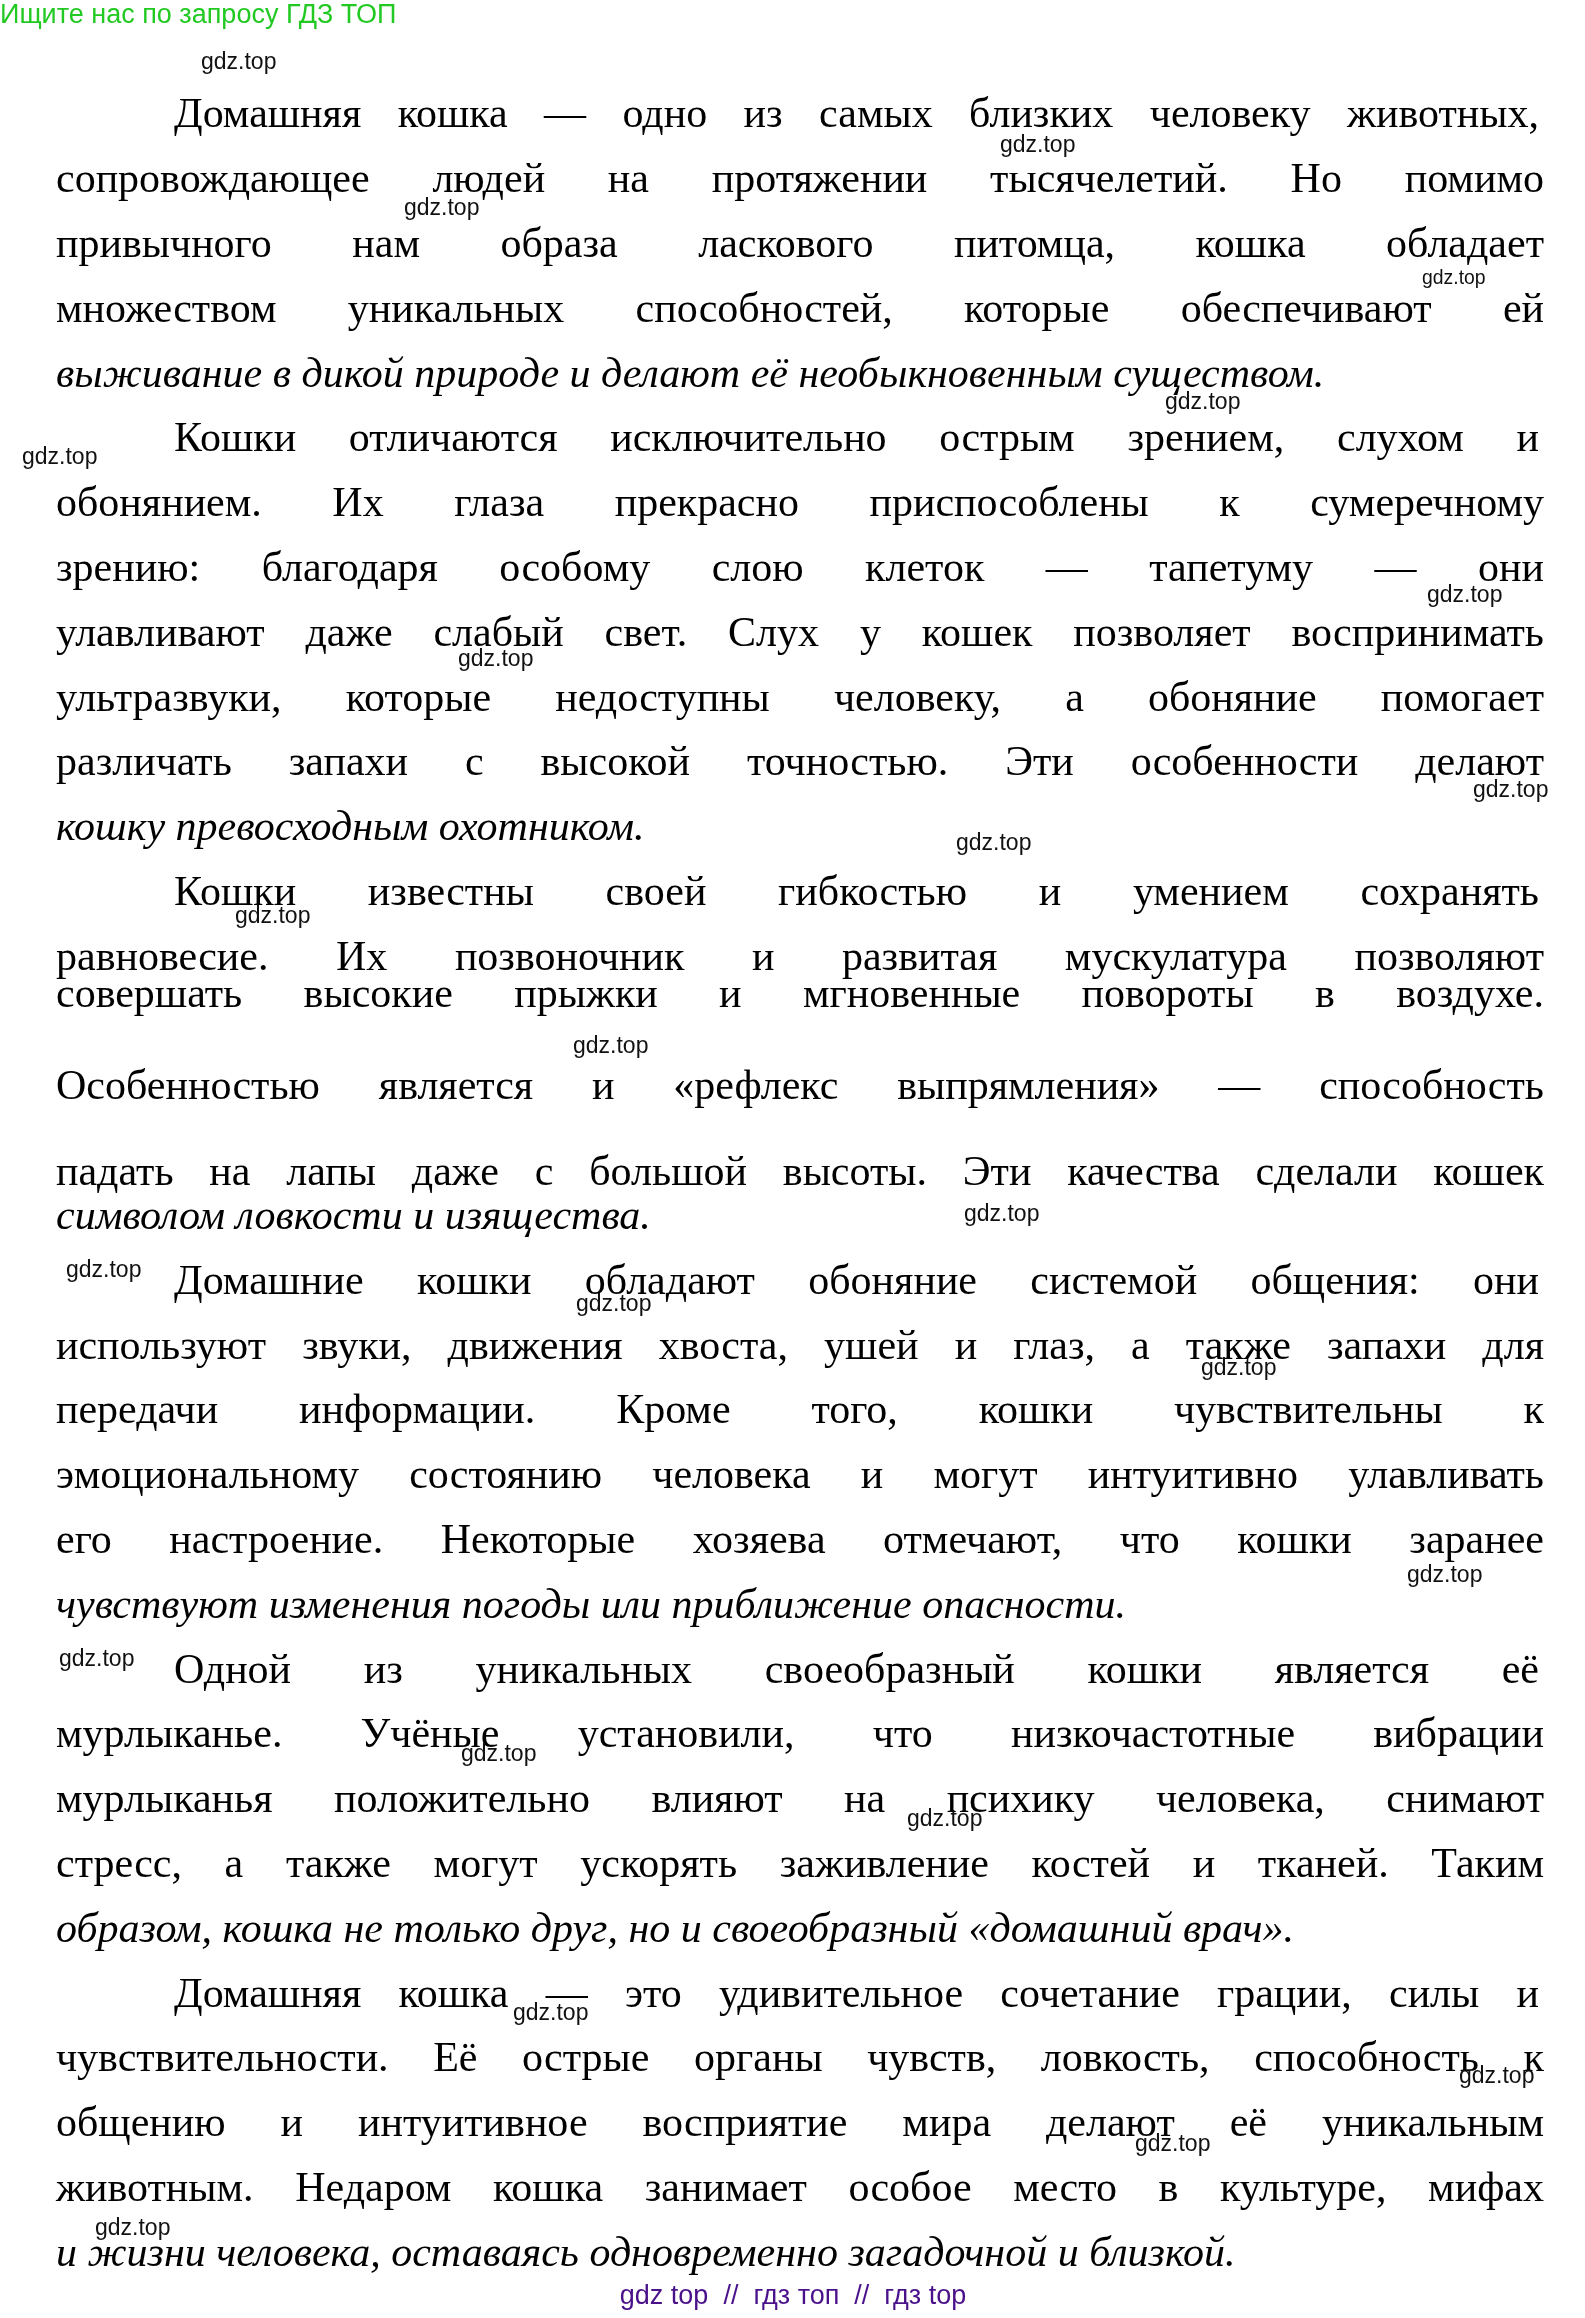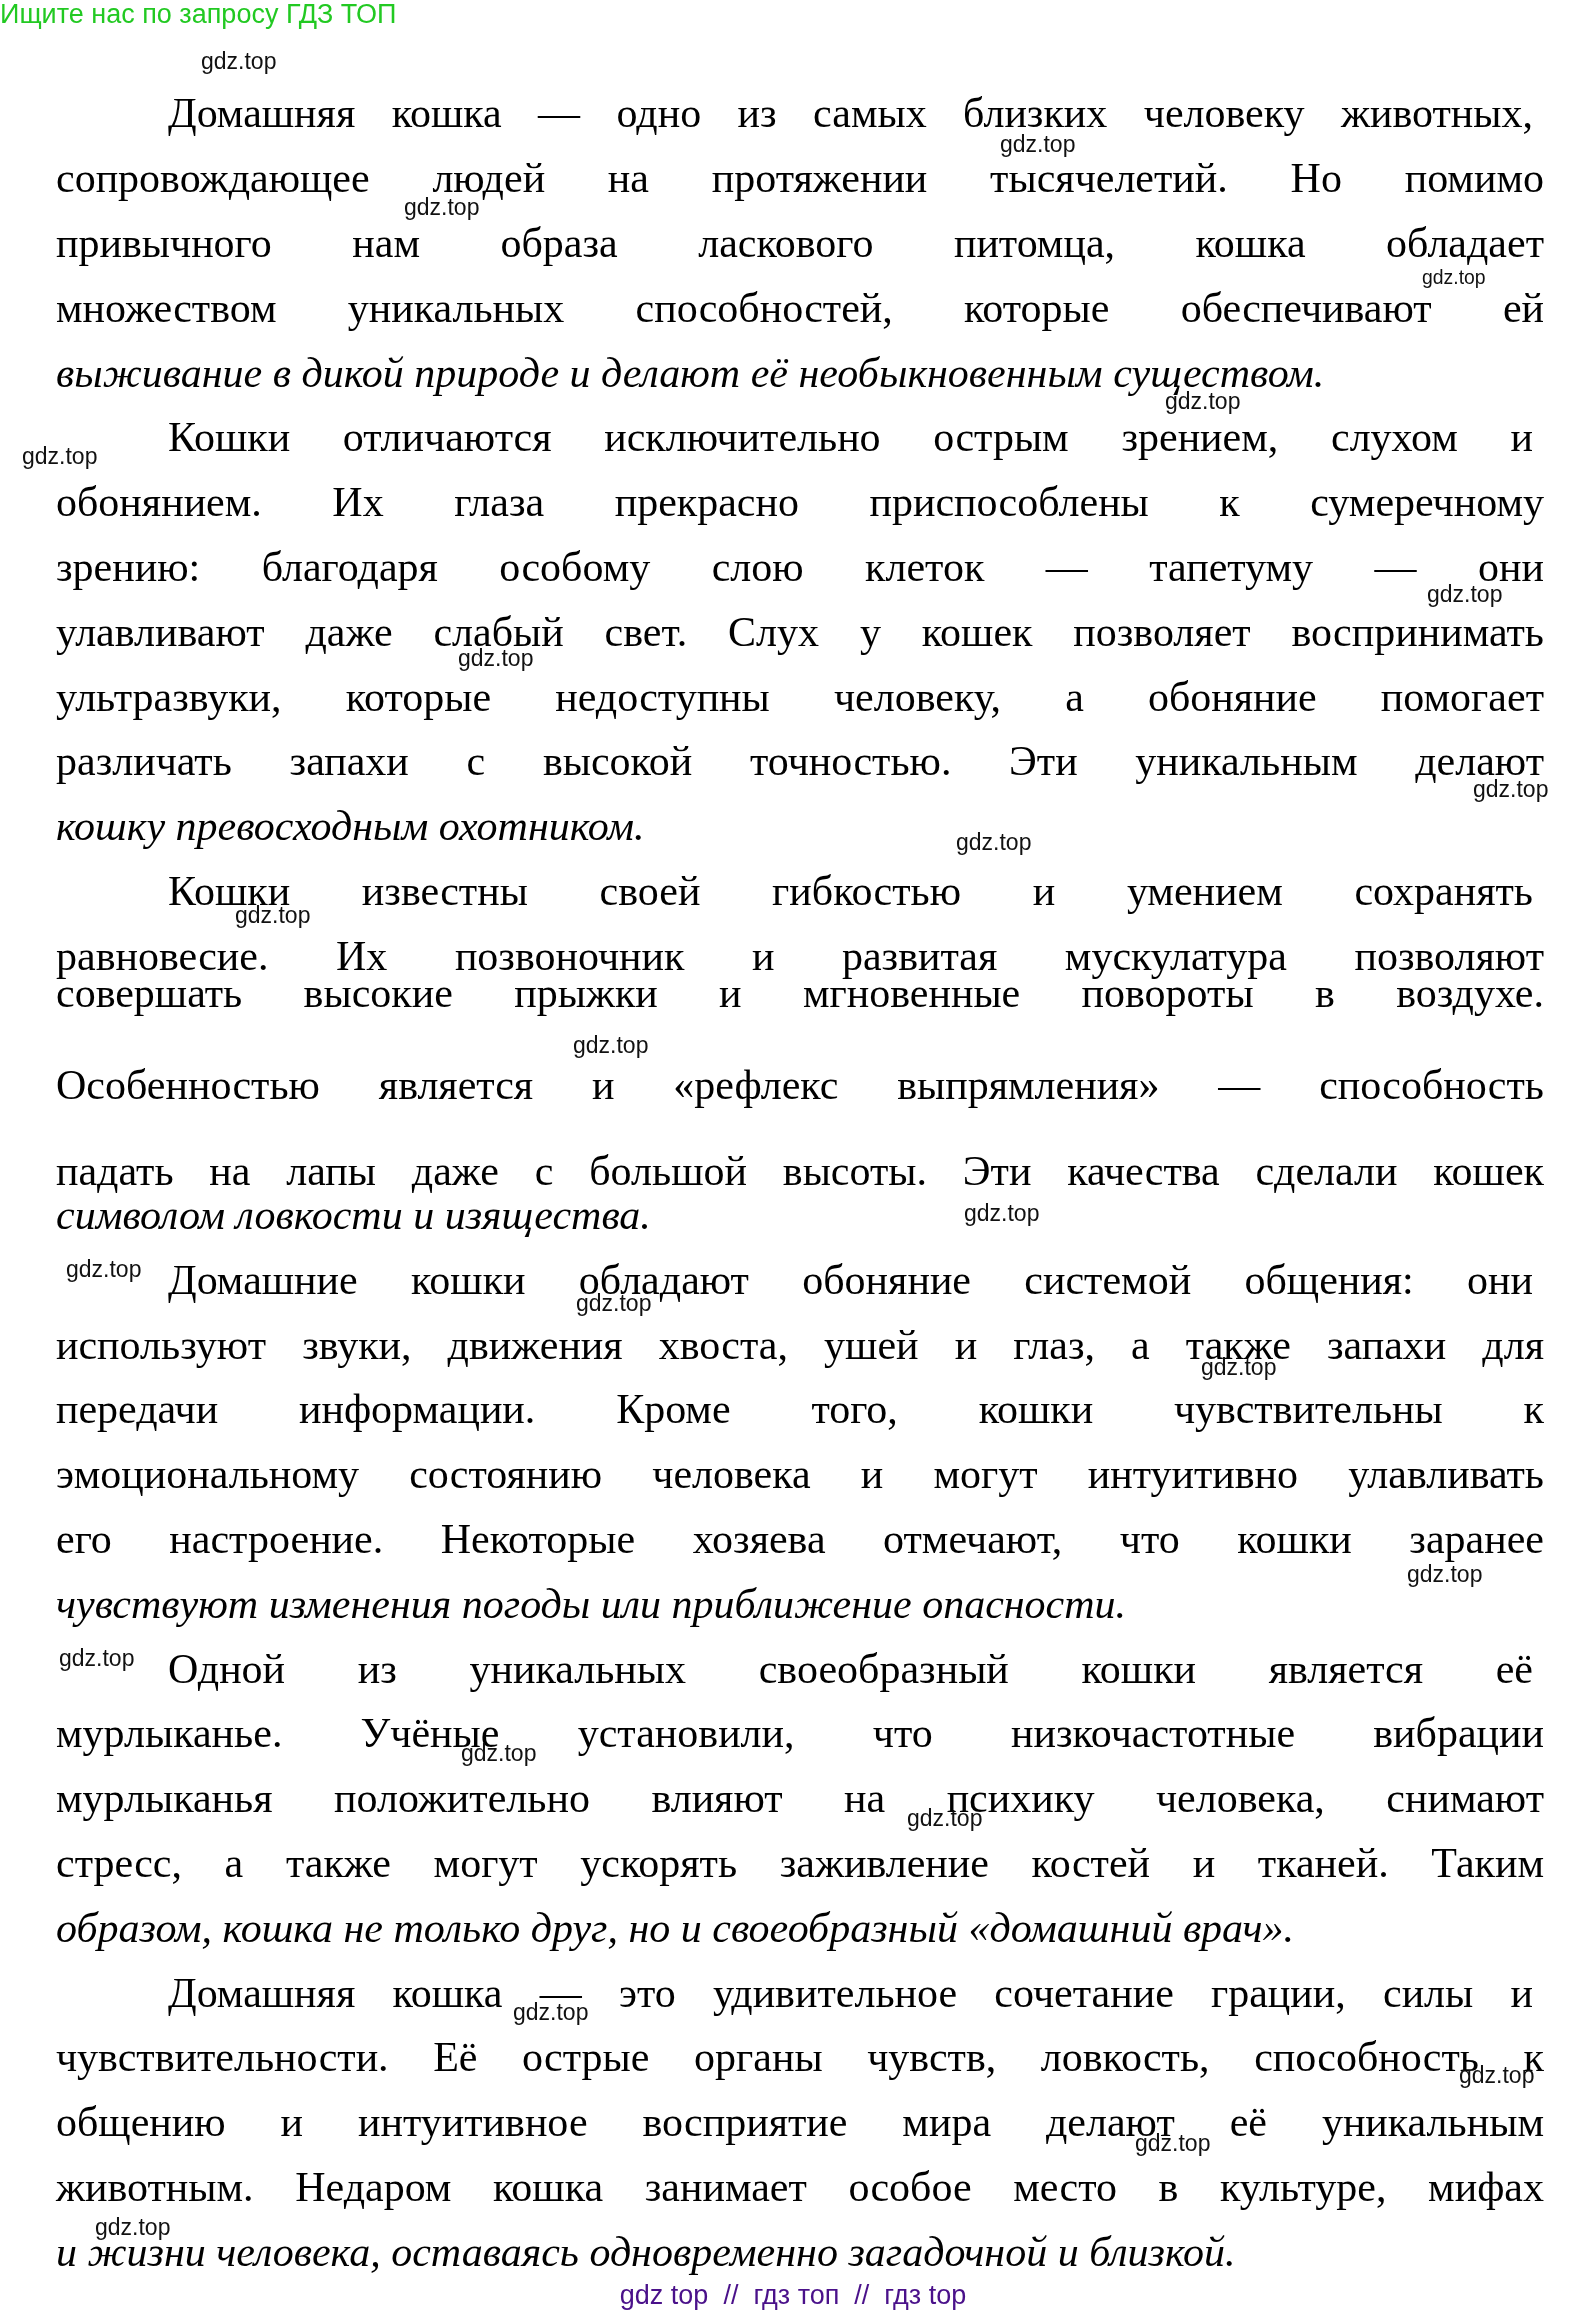--- a/index.html
+++ b/index.html
@@ -16,21 +16,21 @@
     white-space: pre;
   }
   .text {
     position: absolute; left: 56px; width: 1488px; top: 0;
     font-family: "Liberation Serif", serif; font-size: 42px; color: #000;
   }
   .line {
     position: absolute; left: 0; width: 1488px; height: 50px; line-height: 50px;
     text-align: justify; text-align-last: justify; white-space: nowrap;
   }
-  .line.indent { left: 112px; width: 1365px; }
+  .line.indent { left: 118px; width: 1365px; }
   .line.last { text-align-last: left; font-style: italic; }
   .line span.j { display: block; width: 100%; white-space: normal; text-align: justify; text-align-last: justify; }
   .line.last span.j { text-align-last: left; }
   .wm {
     position: absolute; color: #111;
     font-family: "Liberation Sans", sans-serif; font-size: 23px; line-height: 25px;
     white-space: nowrap;
   }
   .wm.small { font-size: 19.4px; }
 </style>
@@ -66,21 +66,21 @@
   <div class="line" style="top:542px">
       <span class="j">зрению: благодаря особому слою клеток — тапетуму — они</span>
     </div>
   <div class="line" style="top:607px">
       <span class="j">улавливают даже слабый свет. Слух у кошек позволяет воспринимать</span>
     </div>
   <div class="line" style="top:672px">
       <span class="j">ультразвуки, которые недоступны человеку, а обоняние помогает</span>
     </div>
   <div class="line" style="top:736px">
-      <span class="j">различать запахи с высокой точностью. Эти уникальным делают</span>
+      <span class="j">различать запахи с высокой точностью. Эти особенности делают</span>
     </div>
   <div class="line last" style="top:801px">
       <span class="j">кошку превосходным охотником.</span>
     </div>
 
   <div class="line indent" style="top:866px">
       <span class="j">Кошки известны своей гибкостью и умением сохранять</span>
     </div>
   <div class="line" style="top:931px">
       <span class="j">равновесие. Их позвоночник и развитая мускулатура позволяют</span>

